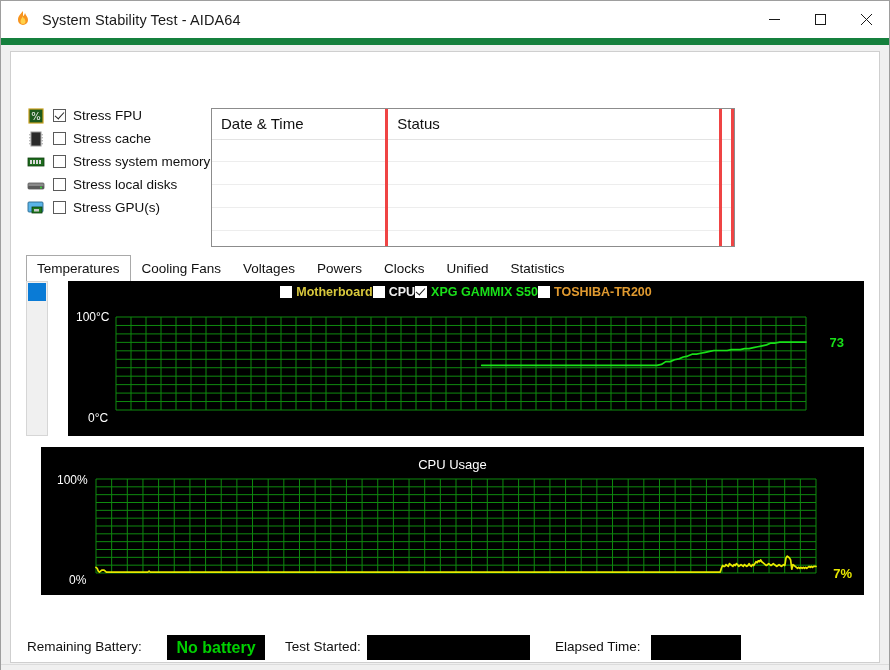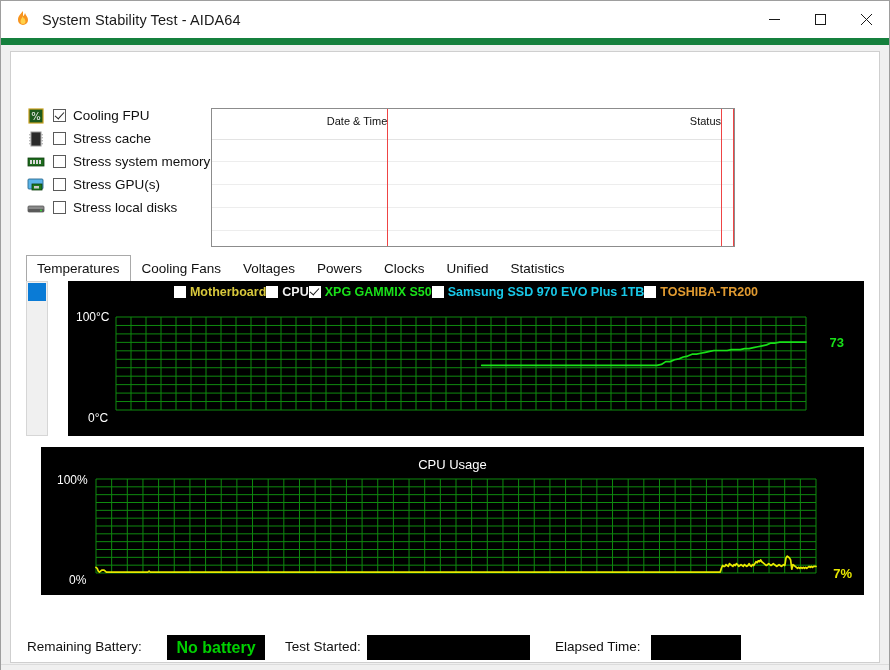--- a/index.html
+++ b/index.html
@@ -44,22 +44,22 @@
     border:solid #222;border-width:0 1.6px 1.6px 0;transform:rotate(42deg);
   }
   .stress-label{font-size:13.5px;color:#101010;white-space:nowrap;}
   
   .loglist{
     position:absolute;left:200px;top:56px;width:524px;height:139px;
     background:#fff;border:1px solid #8c8c8c;box-sizing:border-box;overflow:hidden;
   }
   .log-head{display:flex;height:30px;border-bottom:1px solid #e3e3e3;}
   .log-col{
-    font-size:11px;color:#101010;padding:6px 0 0 9px;box-sizing:border-box;
-    border-right:1px solid #ef4444;height:139px;text-align:right;
+    font-size:15px;color:#101010;padding:6px 0 0 9px;box-sizing:border-box;
+    border-right:3px solid #ef4444;height:139px;
   }
   .log-col.c1{width:177px;}
   .log-col.c2{width:335px;}
   .log-col.c3{width:12px;padding:0;}
   .log-rows{position:absolute;left:0;top:30px;right:0;bottom:0;}
   .log-row{height:22px;border-bottom:1px solid #ededed;}
   
   .tabstrip{
     position:absolute;left:15px;top:202px;right:15px;height:27px;
     border-bottom:1px solid #a9a9a9;display:flex;align-items:flex-end;
@@ -162,21 +162,21 @@
 
 
         <div class="stress-row">
           <span class="sicon">
             <svg width="18" height="16" viewBox="0 0 18 16">
               <rect x="2" y="1" width="14" height="14" fill="#1d5a1d" stroke="#c8a020" stroke-width="1.2"></rect>
               <text x="9" y="12" font-size="10" fill="#f0f0f0" text-anchor="middle" font-family="DejaVu Sans">%</text>
             </svg>
           </span>
           <span class="cbox checked"></span>
-          <span class="stress-label">Cooling FPU</span>
+          <span class="stress-label">Stress FPU</span>
         </div>
 
         <div class="stress-row">
           <span class="sicon">
             <svg width="18" height="16" viewBox="0 0 18 16">
               <rect x="4" y="1" width="10" height="14" fill="#2a2a2a" stroke="#999" stroke-width="1"></rect>
               <g fill="#bbb">
                   <rect x="2" y="3" width="2" height="1.4"></rect>
                   <rect x="2" y="6" width="2" height="1.4"></rect>
                   <rect x="2" y="9" width="2" height="1.4"></rect>
@@ -204,39 +204,39 @@
                 </g>
             </svg>
           </span>
           <span class="cbox"></span>
           <span class="stress-label">Stress system memory</span>
         </div>
 
         <div class="stress-row">
           <span class="sicon">
             <svg width="18" height="16" viewBox="0 0 18 16">
+              <rect x="1" y="6" width="16" height="6" rx="1" fill="#8a8a8a" stroke="#555" stroke-width=".8"></rect>
+              <rect x="1" y="9" width="16" height="3" rx="1" fill="#5a5a5a"></rect>
+              <circle cx="14" cy="10.5" r="1" fill="#3adf3a"></circle>
+            </svg>
+          </span>
+          <span class="cbox"></span>
+          <span class="stress-label">Stress local disks</span>
+        </div>
+
+        <div class="stress-row">
+          <span class="sicon">
+            <svg width="18" height="16" viewBox="0 0 18 16">
               <rect x="1" y="2" width="15" height="10" rx="1" fill="#5ab4e8" stroke="#2a6a90" stroke-width=".9"></rect>
               <rect x="5" y="7" width="10" height="6" fill="#1d7a1d" stroke="#0d3d0d" stroke-width=".8"></rect>
               <rect x="7" y="9" width="5" height="2.5" fill="#c8c8c8"></rect>
             </svg>
           </span>
           <span class="cbox"></span>
           <span class="stress-label">Stress GPU(s)</span>
-        </div>
-
-        <div class="stress-row">
-          <span class="sicon">
-            <svg width="18" height="16" viewBox="0 0 18 16">
-              <rect x="1" y="6" width="16" height="6" rx="1" fill="#8a8a8a" stroke="#555" stroke-width=".8"></rect>
-              <rect x="1" y="9" width="16" height="3" rx="1" fill="#5a5a5a"></rect>
-              <circle cx="14" cy="10.5" r="1" fill="#3adf3a"></circle>
-            </svg>
-          </span>
-          <span class="cbox"></span>
-          <span class="stress-label">Stress local disks</span>
         </div>
       </div>
 
       <div class="loglist">
         <div class="log-rows">
           <div class="log-row"></div>
           <div class="log-row"></div>
           <div class="log-row"></div>
           <div class="log-row"></div>
           <div class="log-row"></div>
@@ -270,24 +270,20 @@
                 <span class="lb"></span>
                 <span style="color: rgb(216, 200, 60);">Motherboard</span>
               </div>
               <div class="leg">
                 <span class="lb"></span>
                 <span style="color: rgb(240, 240, 240);">CPU</span>
               </div>
               <div class="leg">
                 <span class="lb on"></span>
                 <span style="color: rgb(25, 224, 25);">XPG GAMMIX S50</span>
-              </div>
-              <div class="leg">
-                <span class="lb"></span>
-                <span style="color: rgb(24, 200, 232);">Samsung SSD 970 EVO Plus 1TB</span>
               </div>
               <div class="leg">
                 <span class="lb"></span>
                 <span style="color: rgb(224, 154, 48);">TOSHIBA-TR200</span>
               </div>
             </div>
           <svg id="temp-svg" width="100%" height="100%" style="position:absolute;left:0;top:0;">
               <line x1="48" y1="36" x2="48" y2="129" stroke="#0f8a0f" stroke-width="1"></line>
               <line x1="63" y1="36" x2="63" y2="129" stroke="#0f8a0f" stroke-width="1"></line>
               <line x1="78" y1="36" x2="78" y2="129" stroke="#0f8a0f" stroke-width="1"></line>

